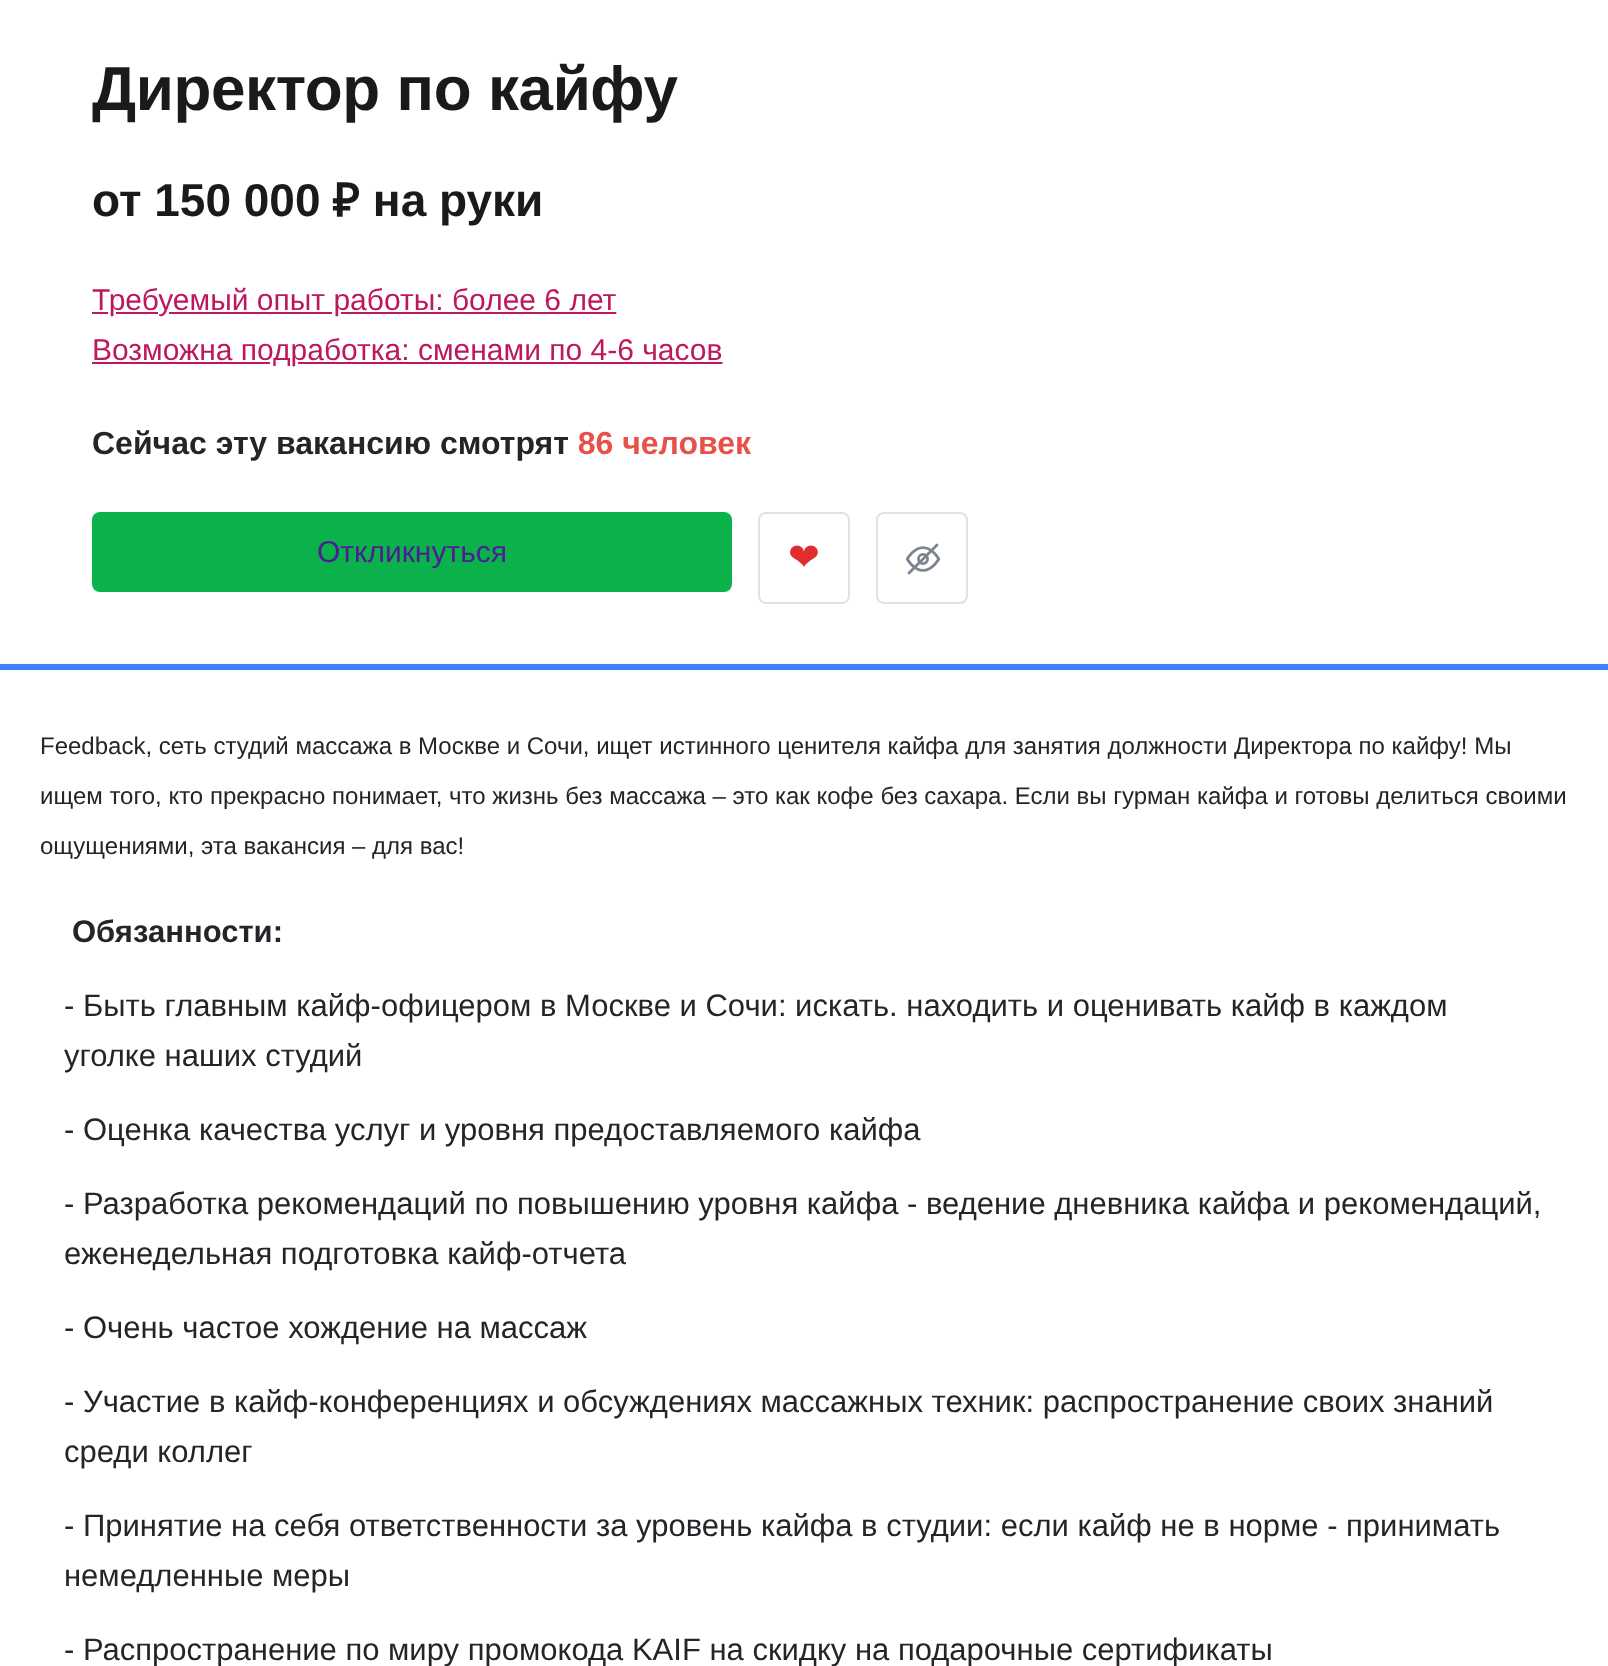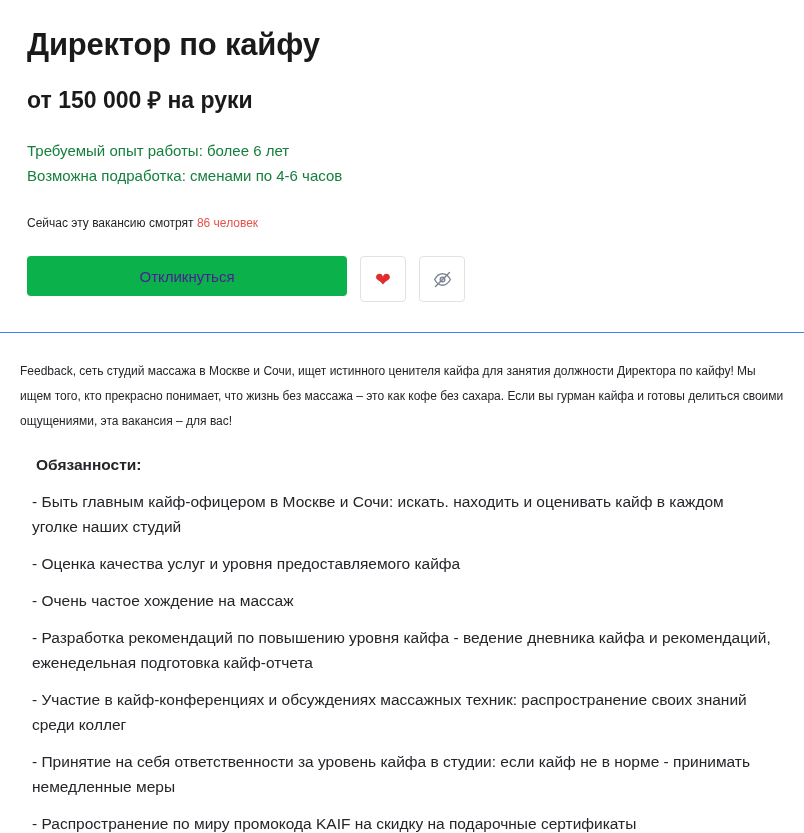--- a/index.html
+++ b/index.html
@@ -14,49 +14,51 @@
     color: #232529;
     -webkit-font-smoothing: antialiased;
   }
   .page {
     width: 804px;
     position: relative;
   }
   
   .vacancy-card {
     background: #ffffff;
-    padding: 26px 46px 30px 27px;
-    border-bottom: 1px solid #3b82f6;
+    padding: 26px 46px 30px 46px;
+    border-bottom: 3px solid #3b82f6;
     box-sizing: border-box;
   }
   .vacancy-title {
     font-size: 31px;
     line-height: 38px;
     font-weight: bold;
     letter-spacing: -0.2px;
     margin: 0 0 22px 0;
     color: #1a1a1a;
   }
   .salary {
     font-size: 23px;
     line-height: 28px;
     font-weight: bold;
     margin: 0 0 24px 0;
     color: #1a1a1a;
   }
   .meta-line {
     font-size: 15px;
     line-height: 25px;
-    color: #15803d;
+    color: #be185d;
+    text-decoration: underline;
   }
   .views-row {
     margin-top: 24px;
-    font-size: 12px;
+    font-size: 16px;
     line-height: 22px;
     color: #232529;
+    font-weight: bold;
   }
   .views-count {
     color: #e8504a;
   }
   .actions {
     margin-top: 22px;
     display: flex;
     align-items: stretch;
     gap: 13px;
   }
@@ -162,22 +164,22 @@
     </div>
   </div>
 
   <div class="description">
     <p class="desc-paragraph">Feedback, сеть студий массажа в Москве и Сочи, ищет истинного ценителя кайфа для занятия должности Директора по кайфу! Мы ищем того, кто прекрасно понимает, что жизнь без массажа – это как кофе без сахара. Если вы гурман кайфа и готовы делиться своими ощущениями, эта вакансия – для вас!</p>
 
     <div class="section-heading">Обязанности:</div>
     <ul class="bullet-list">
       <li>- Быть главным кайф-офицером в Москве и Сочи: искать. находить и оценивать кайф в каждом уголке наших студий</li>
       <li>- Оценка качества услуг и уровня предоставляемого кайфа</li>
+      <li>- Разработка рекомендаций по повышению уровня кайфа - ведение дневника кайфа и рекомендаций, еженедельная подготовка кайф-отчета</li>
       <li>- Очень частое хождение на массаж</li>
-      <li>- Разработка рекомендаций по повышению уровня кайфа - ведение дневника кайфа и рекомендаций, еженедельная подготовка кайф-отчета</li>
       <li>- Участие в кайф-конференциях и обсуждениях массажных техник: распространение своих знаний среди коллег</li>
       <li>- Принятие на себя ответственности за уровень кайфа в студии: если кайф не в норме - принимать немедленные меры</li>
       <li>- Распространение по миру промокода KAIF на скидку на подарочные сертификаты</li>
     </ul>
 
     <div class="section-heading cut-off">Требования:</div>
   </div>
 
 </div>
 

